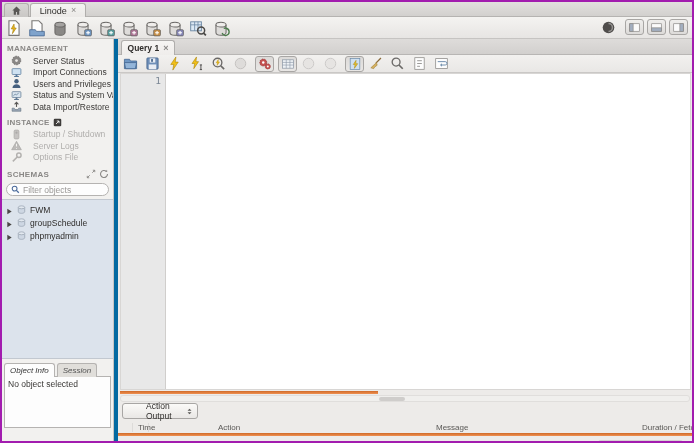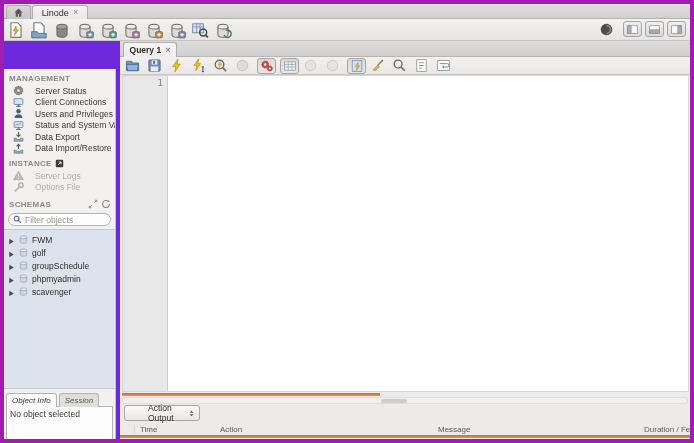--- a/index.html
+++ b/index.html
@@ -1,36 +1,36 @@
 <!DOCTYPE html>
 <html><head>
 <meta charset="utf-8">
 <style>
   * { margin:0; padding:0; box-sizing:border-box; }
   html,body { background:#d0cecc; font-family:"Liberation Sans",sans-serif; }
-  .win { position:relative; width:694px; height:443px; background:#6d28d9; border:4px solid #a21caf; overflow:hidden; font-size:9px; color:#333; }
+  .win { position:relative; width:694px; height:443px; background:#0369a1; border:2px solid #a21caf; overflow:hidden; font-size:9px; color:#333; }
 
   
   .tabstrip { position:absolute; top:0; left:0; right:0; height:15px; background:linear-gradient(#e2e0de,#d2d0ce); border-bottom:1px solid #b5b3b1; }
   .home-tab { position:absolute; left:2px; top:1px; width:25px; height:14px; background:linear-gradient(#d8d6d4,#c9c7c5); border:1px solid #b0aeac; border-bottom:none; border-radius:3px 3px 0 0; display:flex; align-items:center; justify-content:center; }
   .conn-tab { position:absolute; left:28px; top:1px; width:56px; height:14px; background:linear-gradient(#f4f3f1,#eceae8); border:1px solid #b0aeac; border-bottom:none; border-radius:3px 3px 0 0; display:flex; align-items:center; justify-content:center; gap:4px; font-size:9px; color:#2f2d2b; }
   .close-x { color:#8a8886; font-size:9px; line-height:1; cursor:default; }
 
   
   .maintb { position:absolute; top:15px; left:0; right:0; height:22px; background:linear-gradient(#f4f3f1,#e7e5e3); border-bottom:1px solid #c6c4c2; display:flex; align-items:center; padding-left:3px; }
   .ico { display:inline-block; }
   .ico svg { display:block; width:100%; height:100%; }
   .mico { width:18px; height:18px; margin-right:5px; }
   .maintb-right { position:absolute; right:4px; top:2px; display:flex; align-items:center; gap:3px; }
   .activity { width:15px; height:15px; margin-right:6px; }
   .ptoggle { width:19px; height:16px; border:1px solid #a8a6a4; border-radius:3px; background:linear-gradient(#efeeec,#dddbd9); display:flex; align-items:center; justify-content:center; }
   .ptoggle .ico { width:13px; height:11px; }
 
   
-  .sidebar { position:absolute; left:0; top:37px; width:112px; bottom:0; background:#f2f1ef; border-right:1px solid #c6c4c2; overflow:hidden;margin-top:28px; }
+  .sidebar { position:absolute; left:0; top:37px; width:112px; bottom:0; background:#f2f1ef; border-right:1px solid #c6c4c2; overflow:hidden; }
   .sec-title { font-size:8px; font-weight:bold; color:#8a8886; letter-spacing:.3px; padding:5px 0 2px 5px; display:flex; align-items:center; gap:3px; }
   .side-item { display:flex; align-items:center; gap:11px; height:11.5px; padding-left:9px; white-space:nowrap; overflow:hidden; color:#3a3836; font-size:8.5px; }
   .side-item .ico { width:11px; height:11px; flex:0 0 auto; }
   .side-item.disabled { color:#b0aeac; }
   .schemas-head { display:flex; align-items:center; padding:6px 4px 2px 5px; }
   .schemas-head .t { font-size:8px; font-weight:bold; color:#8a8886; letter-spacing:.3px; flex:1; }
   .schemas-head .ico { width:10px; height:10px; margin-left:3px; }
   .filterbox { margin:2px 4px 3px 4px; height:13px; background:#fdfdfd; border:1px solid #b5b3b1; border-radius:7px; display:flex; align-items:center; padding:0 4px; gap:3px; }
   .filterbox .ico { width:9px; height:9px; flex:0 0 auto; }
   .filterbox input { border:none; outline:none; background:transparent; font-size:8.5px; color:#444; width:80px; font-family:"Liberation Sans",sans-serif; }
@@ -210,21 +210,21 @@
       <span>Server Status</span>
     </div>
     <div class="side-item">
       <span class="ico">
           <svg viewBox="0 0 12 12" xmlns="http://www.w3.org/2000/svg">
             <rect x="1.2" y="1.8" width="9.6" height="6.4" rx=".8" fill="#cfe2f2" stroke="#56789a" stroke-width=".8"></rect>
             <rect x="5" y="8.2" width="2" height="1.6" fill="#56789a"></rect>
             <rect x="3.4" y="9.8" width="5.2" height="1.1" fill="#56789a"></rect>
           </svg>
         </span>
-      <span>Client Connections</span>
+      <span>Import Connections</span>
     </div>
     <div class="side-item">
       <span class="ico">
           <svg viewBox="0 0 12 12" xmlns="http://www.w3.org/2000/svg">
             <circle cx="6" cy="3.5" r="2.4" fill="#46607e"></circle>
             <path d="M1.6 11c0-2.7 2-4.3 4.4-4.3s4.4 1.6 4.4 4.3z" fill="#46607e"></path>
           </svg>
         </span>
       <span>Users and Privileges</span>
     </div>
@@ -235,46 +235,45 @@
             <path d="M2.5 6.5l2-2 1.5 1 2.5-2.5" fill="none" stroke="#607a94" stroke-width=".8"></path>
             <rect x="5" y="8.2" width="2" height="1.6" fill="#607a94"></rect>
             <rect x="3.4" y="9.8" width="5.2" height="1.1" fill="#607a94"></rect>
           </svg>
         </span>
       <span>Status and System Variables</span>
     </div>
     <div class="side-item">
       <span class="ico">
           <svg viewBox="0 0 12 12" xmlns="http://www.w3.org/2000/svg">
-            <path d="M6 1v4.6" stroke="#5a5856" stroke-width="1.2"></path>
-            <path d="M3.9 4L6 6.2 8.1 4" fill="none" stroke="#5a5856" stroke-width="1.2"></path>
-            <path d="M1.2 7.8h2.3l1 1.5h3l1-1.5h2.3v3.4H1.2z" fill="#9aa6b4" stroke="#5a6a7a" stroke-width=".6"></path>
-          </svg>
-        </span>
-      <span>Data Export</span>
-    </div>
-    <div class="side-item">
-      <span class="ico">
-          <svg viewBox="0 0 12 12" xmlns="http://www.w3.org/2000/svg">
             <path d="M6 6.5V1.6" stroke="#5a5856" stroke-width="1.2"></path>
             <path d="M3.9 3.6L6 1.4l2.1 2.2" fill="none" stroke="#5a5856" stroke-width="1.2"></path>
             <path d="M1.2 7.8h2.3l1 1.5h3l1-1.5h2.3v3.4H1.2z" fill="#9aa6b4" stroke="#5a6a7a" stroke-width=".6"></path>
           </svg>
         </span>
       <span>Data Import/Restore</span>
     </div>
 
     <div class="sec-title">
       <span>INSTANCE</span>
       <span class="ico" style="width:9px;height:9px">
           <svg viewBox="0 0 12 12" xmlns="http://www.w3.org/2000/svg">
             <rect x="1" y="1" width="10" height="10" rx="1.5" fill="#3e3c3a"></rect>
             <path d="M4 8l4-4M8 7V4H5" fill="none" stroke="#fff" stroke-width="1.1"></path>
           </svg>
         </span>
+    </div>
+    <div class="side-item disabled">
+      <span class="ico">
+          <svg viewBox="0 0 12 12" xmlns="http://www.w3.org/2000/svg">
+            <rect x="3.4" y="1.2" width="5.2" height="9.6" rx="1.2" fill="#c6c4c2" stroke="#aba9a7" stroke-width=".8"></rect>
+            <circle cx="6" cy="4" r="1.2" fill="#aba9a7"></circle>
+          </svg>
+        </span>
+      <span>Startup / Shutdown</span>
     </div>
     <div class="side-item disabled">
       <span class="ico">
           <svg viewBox="0 0 12 12" xmlns="http://www.w3.org/2000/svg">
             <path d="M6 1.4L11.3 10.6H.7z" fill="#bdbbb9" stroke="#a3a19f" stroke-width=".7"></path>
             <path d="M6 4.2v3M6 8.6v1" stroke="#f4f3f1" stroke-width="1.1"></path>
           </svg>
         </span>
       <span>Server Logs</span>
     </div>
@@ -332,63 +331,35 @@
             <svg viewBox="0 0 8 8" xmlns="http://www.w3.org/2000/svg">
               <path d="M1.5.8l5 3.2-5 3.2z" fill="#4a4846"></path>
             </svg>
           </span>
         <span class="ico db">
             <svg viewBox="0 0 12 12" xmlns="http://www.w3.org/2000/svg">
               <path d="M2.5 3.6v4.8c0 1 1.6 1.8 3.5 1.8s3.5-.8 3.5-1.8V3.6" fill="#ccd6e2" stroke="#8a96a4" stroke-width=".8"></path>
               <ellipse cx="6" cy="3.6" rx="3.5" ry="1.6" fill="#e4eaf0" stroke="#8a96a4" stroke-width=".8"></ellipse>
             </svg>
           </span>
-        <span>golf</span>
-      </div>
-      <div class="tree-row">
-        <span class="ico arr">
-            <svg viewBox="0 0 8 8" xmlns="http://www.w3.org/2000/svg">
-              <path d="M1.5.8l5 3.2-5 3.2z" fill="#4a4846"></path>
-            </svg>
-          </span>
-        <span class="ico db">
-            <svg viewBox="0 0 12 12" xmlns="http://www.w3.org/2000/svg">
-              <path d="M2.5 3.6v4.8c0 1 1.6 1.8 3.5 1.8s3.5-.8 3.5-1.8V3.6" fill="#ccd6e2" stroke="#8a96a4" stroke-width=".8"></path>
-              <ellipse cx="6" cy="3.6" rx="3.5" ry="1.6" fill="#e4eaf0" stroke="#8a96a4" stroke-width=".8"></ellipse>
-            </svg>
-          </span>
         <span>groupSchedule</span>
       </div>
       <div class="tree-row">
         <span class="ico arr">
             <svg viewBox="0 0 8 8" xmlns="http://www.w3.org/2000/svg">
               <path d="M1.5.8l5 3.2-5 3.2z" fill="#4a4846"></path>
             </svg>
           </span>
         <span class="ico db">
             <svg viewBox="0 0 12 12" xmlns="http://www.w3.org/2000/svg">
               <path d="M2.5 3.6v4.8c0 1 1.6 1.8 3.5 1.8s3.5-.8 3.5-1.8V3.6" fill="#ccd6e2" stroke="#8a96a4" stroke-width=".8"></path>
               <ellipse cx="6" cy="3.6" rx="3.5" ry="1.6" fill="#e4eaf0" stroke="#8a96a4" stroke-width=".8"></ellipse>
             </svg>
           </span>
         <span>phpmyadmin</span>
-      </div>
-      <div class="tree-row">
-        <span class="ico arr">
-            <svg viewBox="0 0 8 8" xmlns="http://www.w3.org/2000/svg">
-              <path d="M1.5.8l5 3.2-5 3.2z" fill="#4a4846"></path>
-            </svg>
-          </span>
-        <span class="ico db">
-            <svg viewBox="0 0 12 12" xmlns="http://www.w3.org/2000/svg">
-              <path d="M2.5 3.6v4.8c0 1 1.6 1.8 3.5 1.8s3.5-.8 3.5-1.8V3.6" fill="#ccd6e2" stroke="#8a96a4" stroke-width=".8"></path>
-              <ellipse cx="6" cy="3.6" rx="3.5" ry="1.6" fill="#e4eaf0" stroke="#8a96a4" stroke-width=".8"></ellipse>
-            </svg>
-          </span>
-        <span>scavenger</span>
       </div>
     </div>
 
     <div class="info-tabs">
       <span class="itab active">Object Info</span>
       <span class="itab">Session</span>
     </div>
     <div class="info-panel">
       <span>No object selected</span>
     </div>

